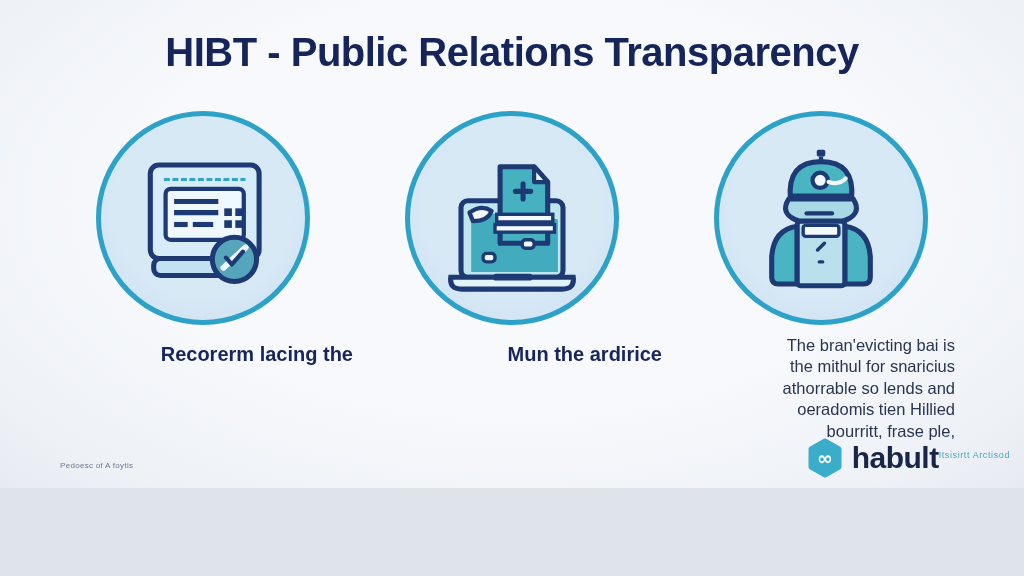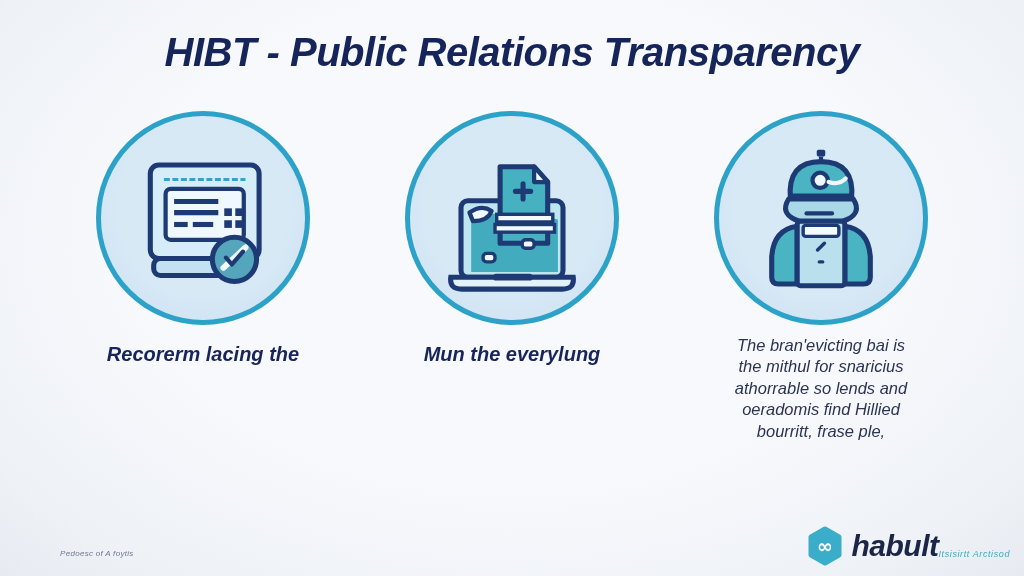--- a/index.html
+++ b/index.html
@@ -4,44 +4,43 @@
 <style>
   html, body {
     margin: 0;
     padding: 0;
     background: #dfe3ea;
     font-family: "Liberation Sans", sans-serif;
   }
   .canvas {
     position: relative;
     width: 1024px;
-    height: 576px;
+    height: 488px;
     margin: 0 auto;
     overflow: hidden;
     background: radial-gradient(ellipse at 50% 42%, #f7f9fc 52%, #eef1f6 85%, #e7ebf1 100%);
-    font-style: italic;
   }
   .title {
     margin: 0;
     padding-top: 30px;
     text-align: center;
     font-size: 40px;
     font-weight: 800;
     letter-spacing: -0.5px;
     color: #152459;
   }
   .columns {
     display: flex;
     justify-content: space-between;
     padding: 0 53px 0 53px;
     margin-top: 36px;
   }
   .column {
     width: 300px;
-    text-align: center;
+    text-align: right;
   }
   .circle {
     width: 204px;
     height: 204px;
     margin: 0 auto;
     border-radius: 50%;
     border: 5px solid #2da2c8;
     background: radial-gradient(circle at 50% 45%, #d8e9f6 55%, #cbe0f1 100%);
     display: flex;
     align-items: center;
@@ -80,21 +79,21 @@
   }
   .brand-icon svg { width: 40px; height: 40px; display: block; }
   .brand-text { display: flex; flex-direction: row; line-height: 1; }
   .brand-name {
     font-size: 30px;
     font-weight: 800;
     letter-spacing: -0.5px;
     color: #1b2547;
   }
   .brand-tagline {
-    margin-top: 19px;
+    margin-top: 8px;
     font-size: 9px;
     letter-spacing: 0.6px;
     color: #45a7c2;
   }
 </style>
 </head>
 <body>
 
 <div class="canvas">
 
@@ -139,21 +138,21 @@
             <path d="M104 71 h18 M113 62 v18" stroke="#1e3a75" stroke-width="6" stroke-linecap="round"></path>
             <rect x="82" y="98" width="66" height="9" fill="#f3fafd" stroke="#1e3a75" stroke-width="4"></rect>
             <rect x="80" y="110" width="70" height="9" fill="#f3fafd" stroke="#1e3a75" stroke-width="4"></rect>
             <rect x="112" y="128" width="14" height="10" rx="4" fill="#eef8fd" stroke="#1e3a75" stroke-width="4"></rect>
             <rect x="66" y="144" width="14" height="10" rx="4" fill="#eef8fd" stroke="#1e3a75" stroke-width="4"></rect>
             <path d="M28 172 h144 q2 14 -13 14 h-118 q-15 0 -13 -14 z" fill="#e2f2f9" stroke="#1e3a75" stroke-width="6"></path>
             <rect x="78" y="168" width="46" height="8" rx="3" fill="#1e3a75"></rect>
           </svg>
         </span>
       </div>
-      <h2 class="col-heading">Mun the everylung</h2>
+      <h2 class="col-heading">Mun the ardirice</h2>
     </div>
 
     <div class="column">
       <div class="circle">
         <span>
           <svg viewBox="0 0 200 200">
             <rect x="95" y="22" width="10" height="8" rx="2" fill="#1e3a75"></rect>
             <line x1="100" y1="30" x2="100" y2="38" stroke="#1e3a75" stroke-width="5"></line>
             <path d="M64 80 q-4 -44 36 -44 q40 0 36 44 z" fill="#4ab4c2" stroke="#1e3a75" stroke-width="6" stroke-linejoin="round"></path>
             <path d="M64 76 h72" stroke="#1e3a75" stroke-width="5"></path>
@@ -165,21 +164,21 @@
             <path d="M128 112 q28 4 30 36 v24 q0 8 -8 8 h-22 z" fill="#4ab4c2" stroke="#1e3a75" stroke-width="6" stroke-linejoin="round"></path>
             <rect x="72" y="106" width="56" height="76" rx="4" fill="#b9e0ec" stroke="#1e3a75" stroke-width="6"></rect>
             <rect x="79" y="111" width="42" height="13" rx="3" fill="#f3fafd" stroke="#1e3a75" stroke-width="4"></rect>
             <path d="M96 140 l8 -8 M98 154 l4 0" stroke="#1e3a75" stroke-width="4" stroke-linecap="round"></path>
           </svg>
         </span>
       </div>
       <p class="col-body">The bran'evicting bai is
 the mithul for snaricius
 athorrable so lends and
-oeradomis find Hillied
+oeradomis tien Hillied
 bourritt, frase ple,</p>
     </div>
 
   </div>
 
   <div class="footer-note">Pedoesc of A foytis</div>
 
   <div class="brand">
     <span class="brand-icon">
       <svg viewBox="0 0 40 40">

